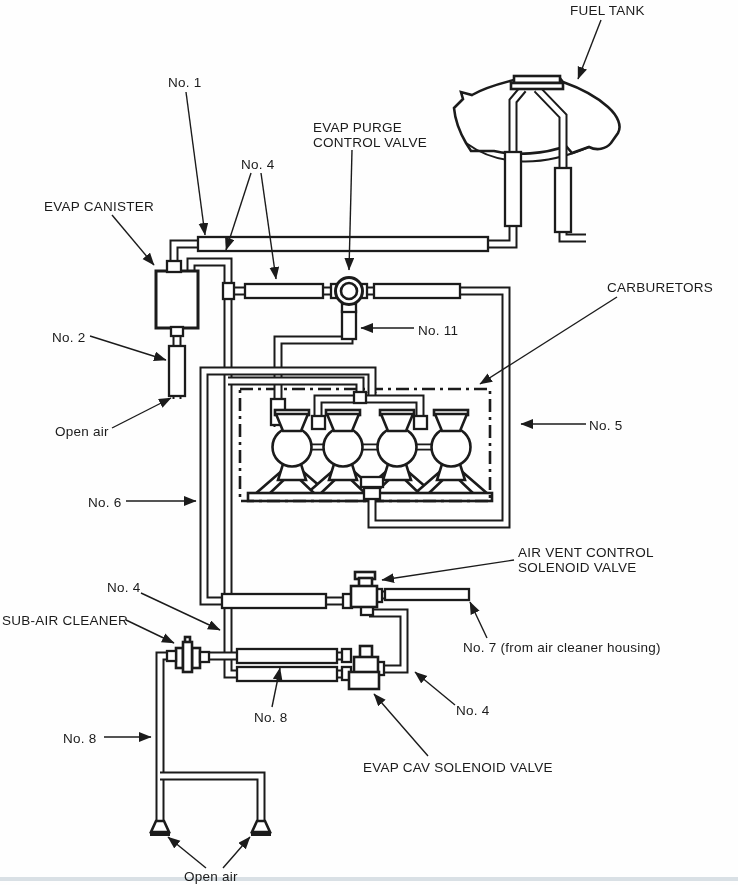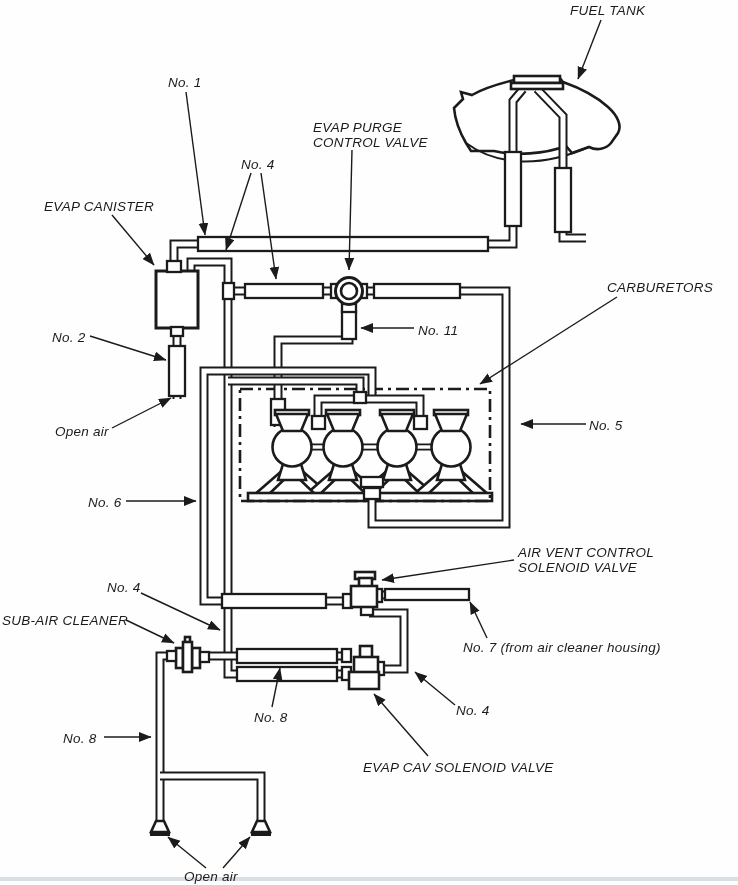--- a/index.html
+++ b/index.html
@@ -1,16 +1,16 @@
 <!DOCTYPE html>
 <html><head>
 <meta charset="utf-8">
 <style>
   html,body{margin:0;padding:0;background:#ffffff;}
-  .page{position:relative;width:738px;height:885px;background:#fefefe;overflow:hidden;font-style:italic;}
+  .page{position:relative;width:738px;height:885px;background:#fefefe;overflow:hidden;}
   svg{display:block;}
   
   .to{stroke:#1b1b1b;stroke-width:9;fill:none;stroke-linejoin:miter;stroke-linecap:butt;}
   .ti{stroke:#ffffff;stroke-width:5;fill:none;stroke-linejoin:miter;stroke-linecap:butt;}
   .no{stroke:#1b1b1b;stroke-width:7;fill:none;}
   .ni{stroke:#ffffff;stroke-width:3.4;fill:none;}
   .sleeve{fill:#ffffff;stroke:#1b1b1b;stroke-width:2.3;}
   .comp{fill:#ffffff;stroke:#1b1b1b;stroke-width:2.6;}
   .comp-heavy{fill:#ffffff;stroke:#1b1b1b;stroke-width:3;}
   .leader{stroke:#1b1b1b;stroke-width:1.4;fill:none;}

